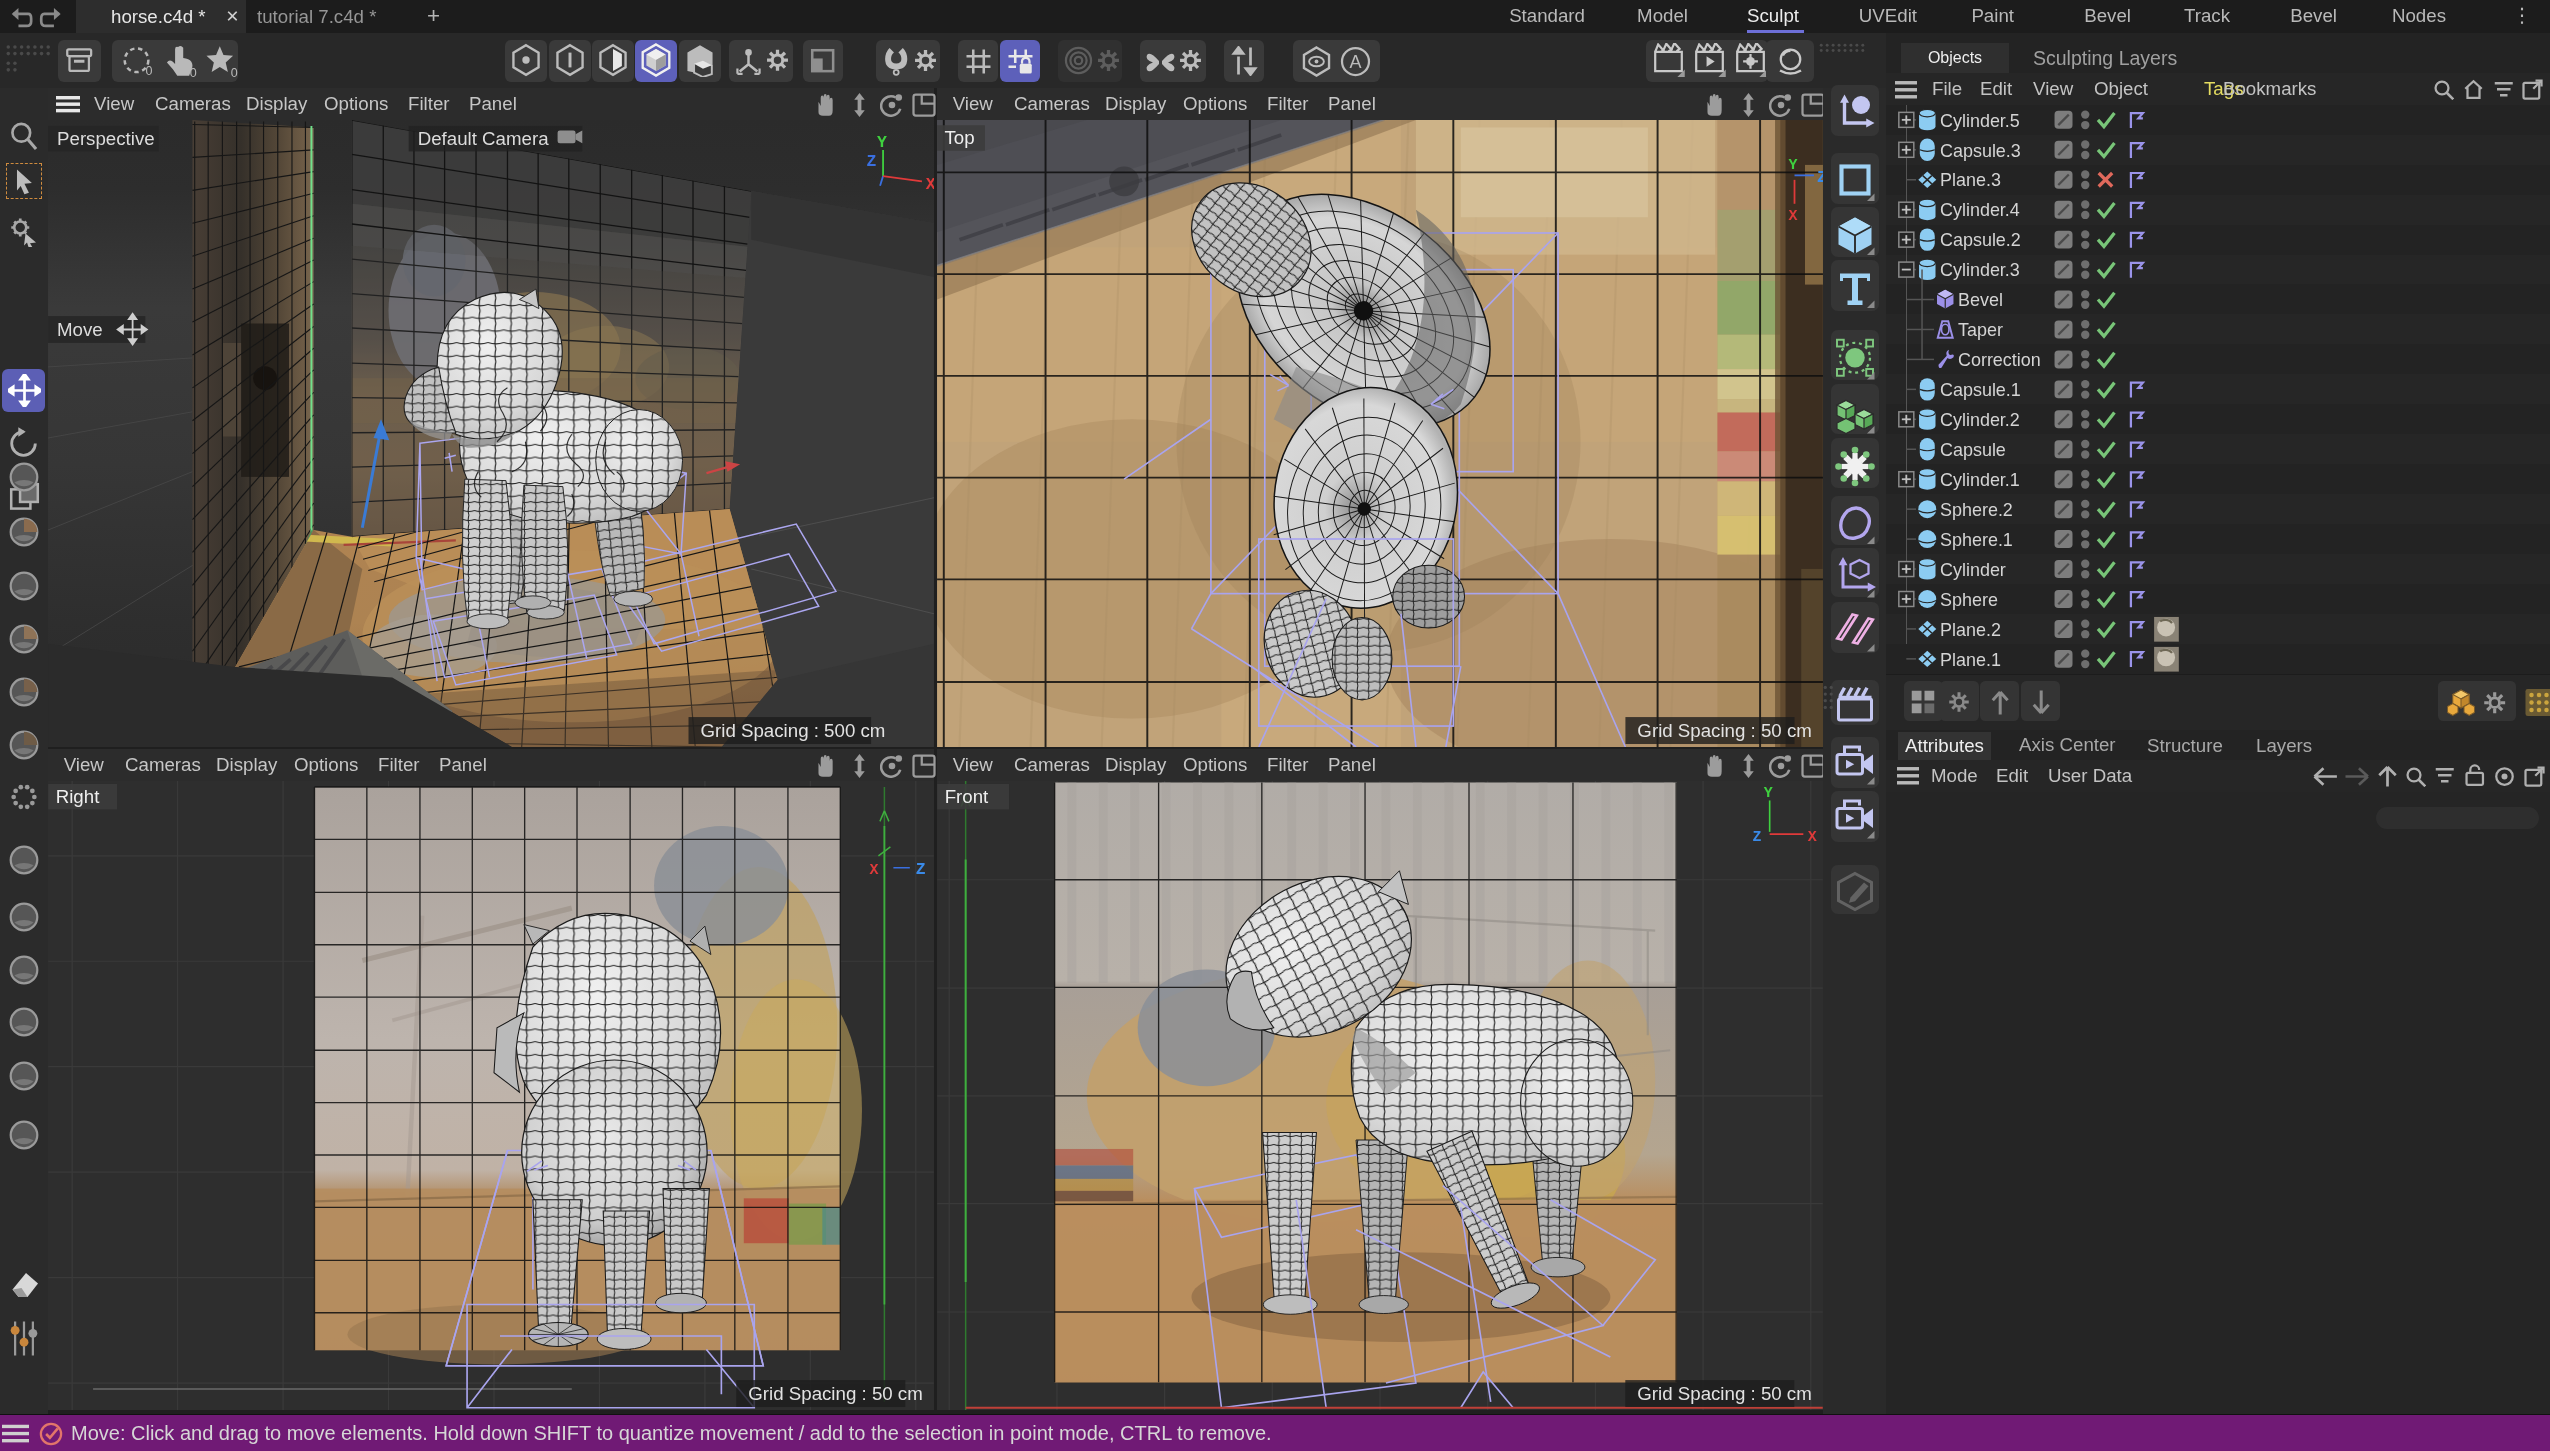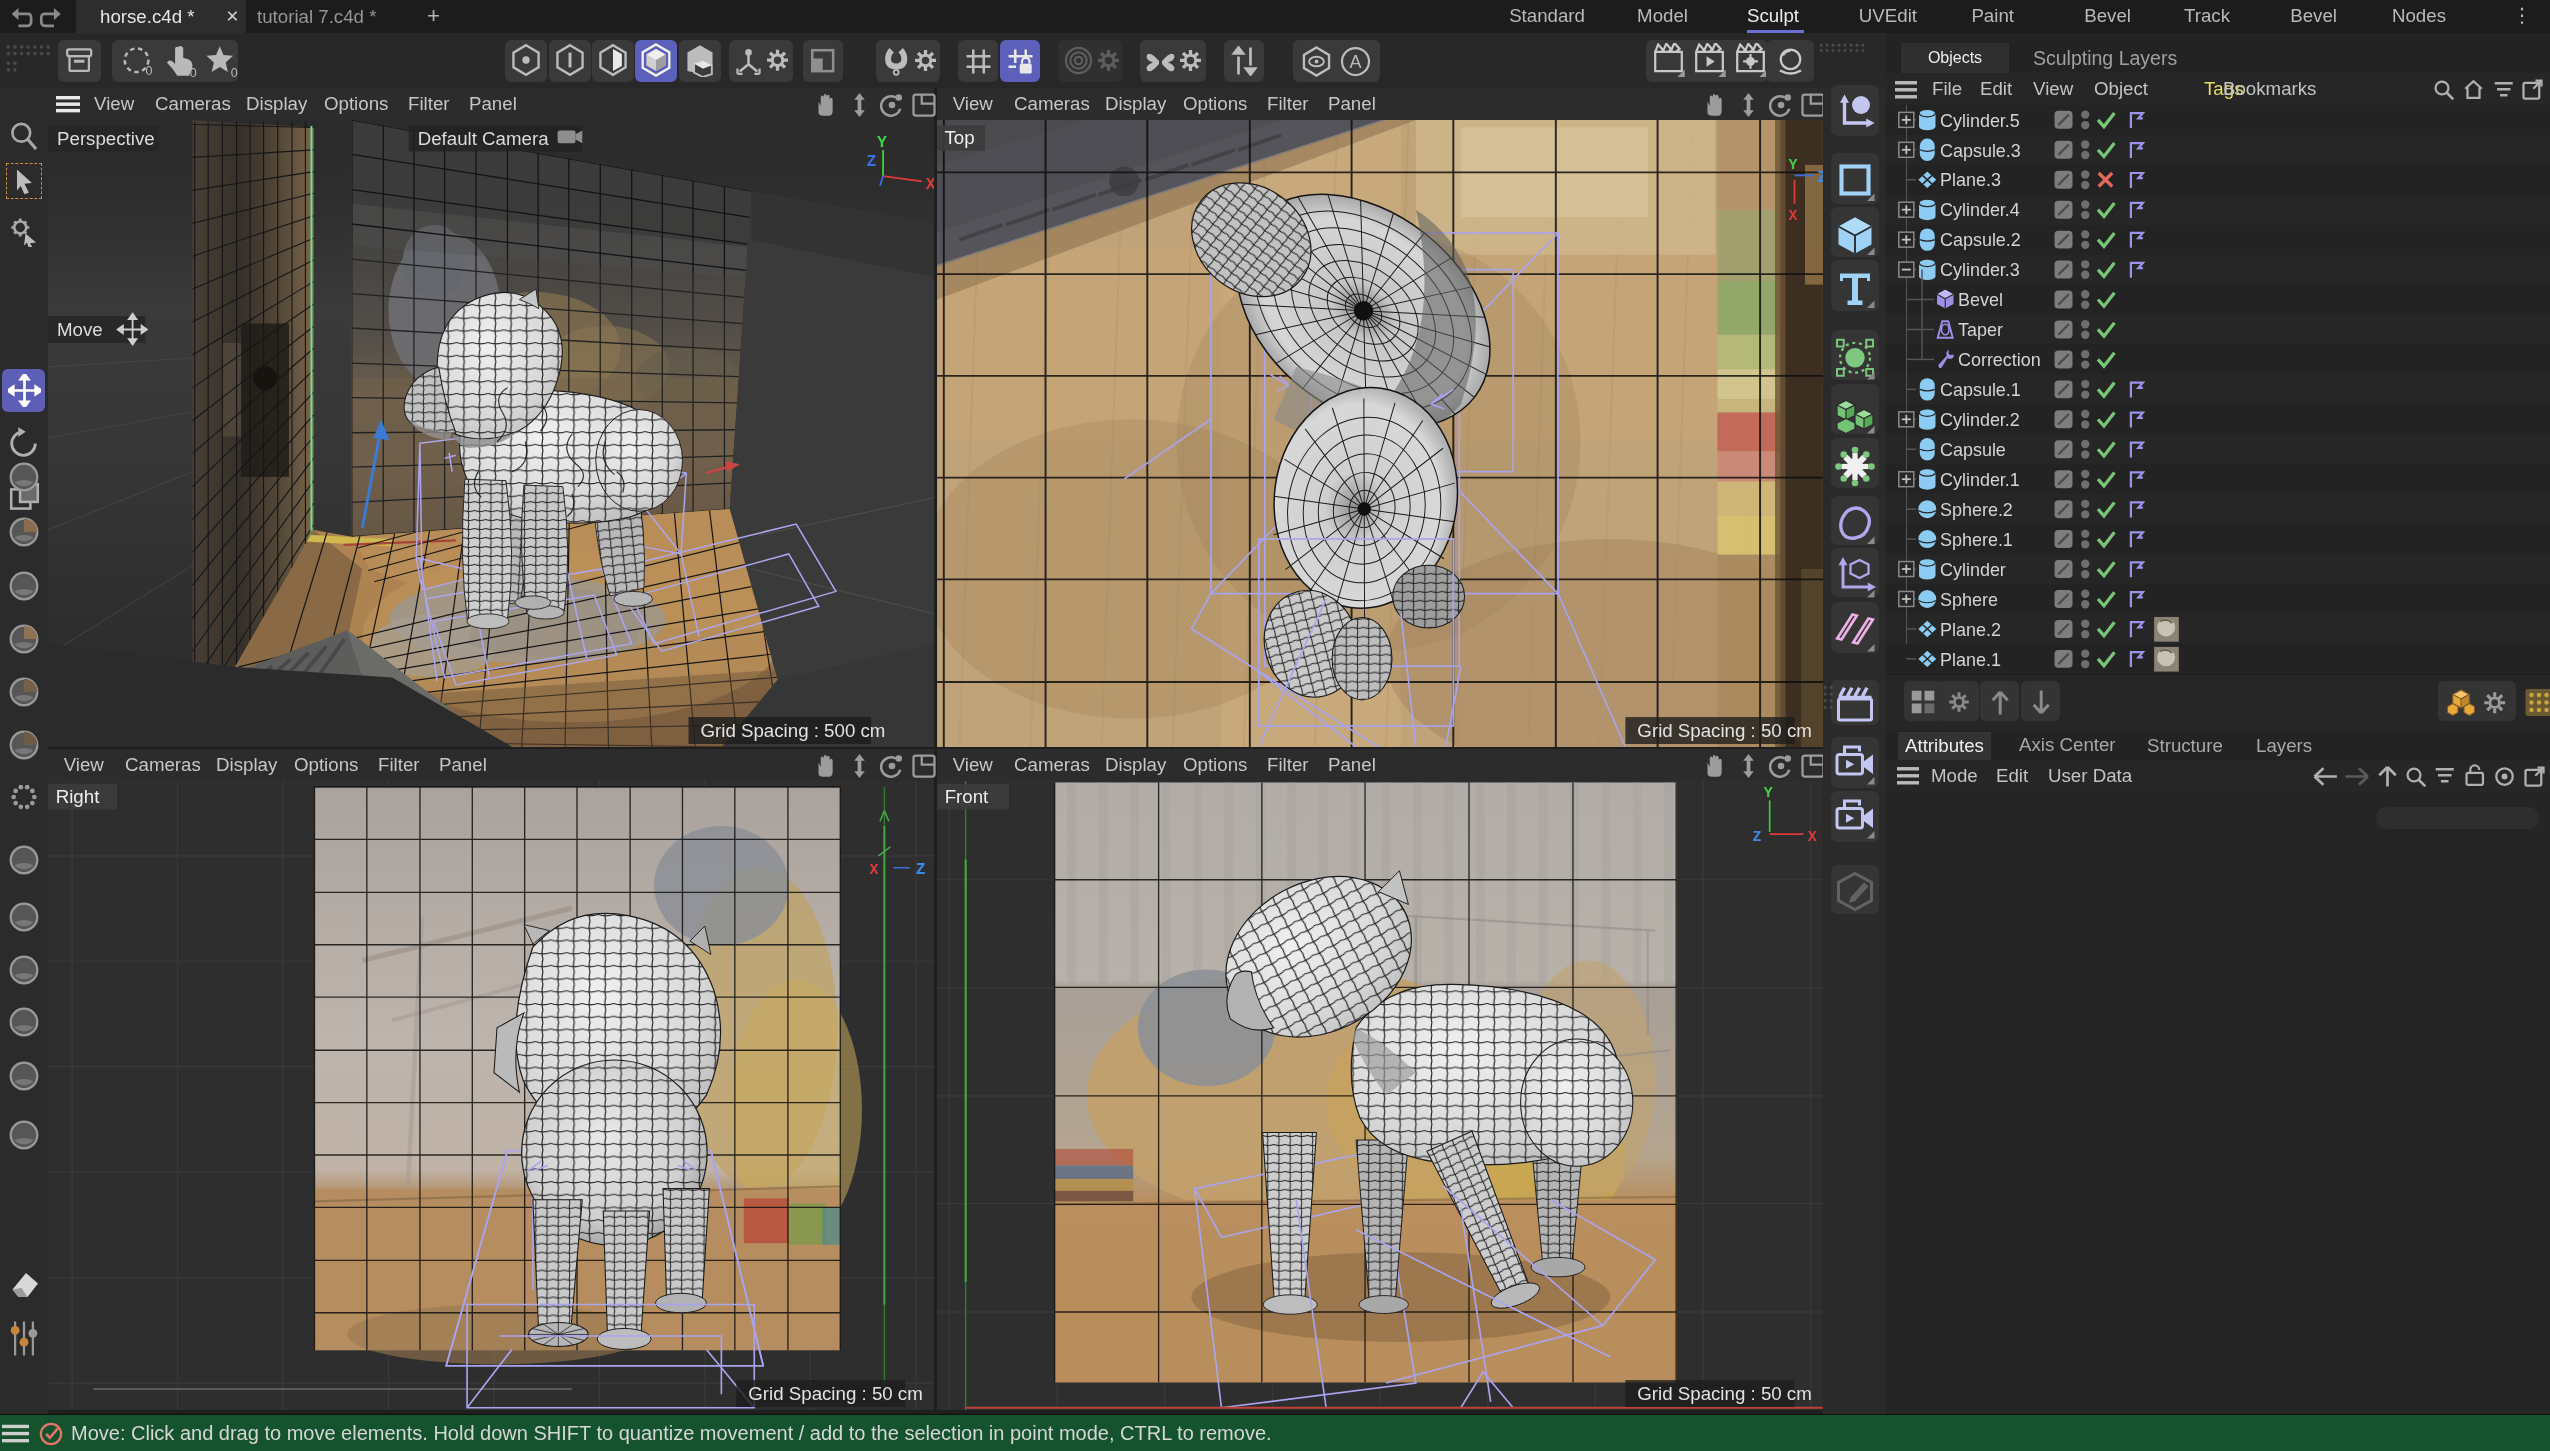--- a/index.html
+++ b/index.html
@@ -4,21 +4,21 @@
 <style>
   * { margin:0; padding:0; box-sizing:border-box; }
   html,body { width:2550px; height:1451px; background:#1f1f1f; overflow:hidden;
     font-family:"Liberation Sans", sans-serif; }
   #app { position:absolute; left:0; top:0; width:2550px; height:1451px; }
   .abs { position:absolute; }
 
   
   #tabbar { position:absolute; left:0; top:0; width:2550px; height:33px; background:#1c1c1c; }
   #tabbar .tab-active { position:absolute; left:76px; top:0; width:170px; height:33px;
-     background:#2d2d2d; color:#e6e6e6; font-size:18.7px; line-height:33px; padding-left:24px; }
+     background:#2d2d2d; color:#e6e6e6; font-size:18.7px; line-height:33px; padding-left:35px; }
   #tabbar .tab-x { position:absolute; left:219px; top:0; width:27px; color:#cfcfcf; font-size:16.5px; text-align:center; line-height:33px;}
   #tabbar .tab2 { position:absolute; left:257px; top:0; color:#969696; font-size:18.7px; line-height:33px; }
   #tabbar .plus { position:absolute; left:427px; top:0; color:#b4b4b4; font-size:22.4px; line-height:31px; }
   .undoredo { position:absolute; top:4.5px; color:#8a8a8a; font-size:18px; }
   #topmenu { position:absolute; top:0; height:33px; right:0; }
   #topmenu span { position:absolute; top:0; line-height:31px; font-size:18.7px; color:#b9b9b9; }
 
   
   #toolbar { position:absolute; left:0; top:33px; width:2550px; height:55px; background:#282828; }
   .tbtn { position:absolute; top:6.7px; height:42px; background:#3a3a3a; border-radius:6px; }
@@ -33,21 +33,21 @@
 
   
   #rightstrip { position:absolute; left:1823px; top:88px; width:63px; height:1327px; background:#2a2a2a; }
   .sbtn { position:absolute; left:7.5px; width:48px; height:43px; background:#353535; border-radius:6.7px; }
 
   
   #objpanel { position:absolute; left:1886px; top:33px; width:665px; height:697px; background:#262626; }
   #attrpanel { position:absolute; left:1886px; top:730px; width:665px; height:685px; background:#262626; }
 
   
-  #statusbar { position:absolute; left:0; top:1414px; width:2550px; height:37px; background:#14532d;
+  #statusbar { position:absolute; left:0; top:1414px; width:2550px; height:37px; background:#701a75;
       border-top:0.7px solid #111; color:#d6d6d6; font-size:20px; line-height:36px; }
 
   .icon { position:absolute; }
   svg { display:block; }
 </style>
 </head>
 <body>
 <div id="app">
 
   <div id="tabbar">

